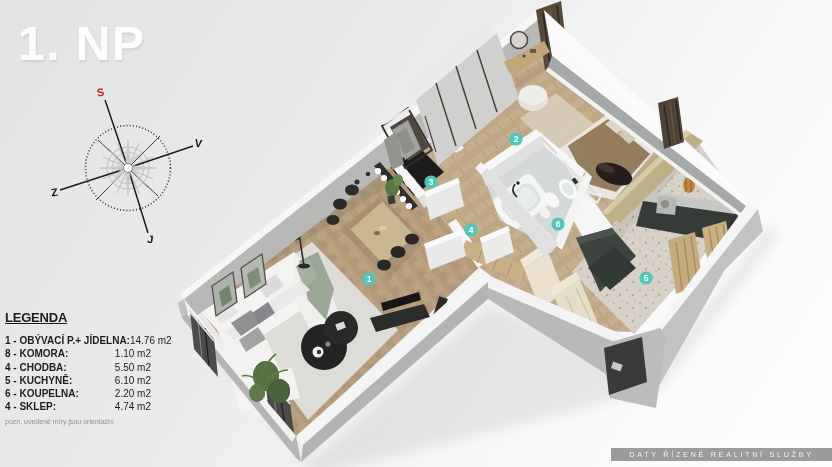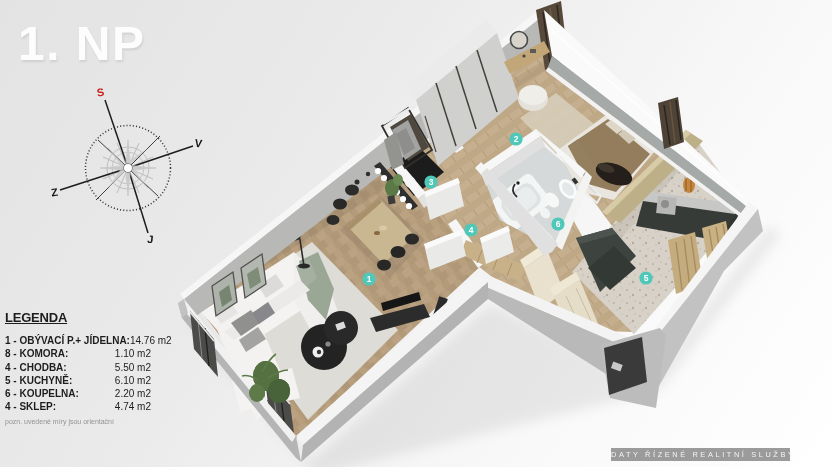--- a/index.html
+++ b/index.html
@@ -11,21 +11,21 @@
 .legend{position:absolute;left:5px;top:310px;width:146px;color:#1d1d1d}
 .legend h3{margin:0 0 9px 0;font-size:13px;letter-spacing:-0.2px;text-decoration:underline}
 .legend .row{display:flex;justify-content:space-between;font-size:10px;height:13.3px;line-height:13.3px;white-space:nowrap}
 .legend .row b{font-weight:bold}
 .legend .row span{font-weight:normal}
 .legend .note{margin-top:4px;font-size:7px;color:#939393}
 .logo{position:absolute;left:610px;top:414px;font-size:31px;letter-spacing:0.5px;white-space:nowrap}
 .logo .k{color:#ffffff}
 .logo .a{color:#a8aaac}
 .logo .c{color:#e2e2e0}
-.bar{position:absolute;left:611px;top:448px;width:179px;height:13px;background:#9b9b9b;
+.bar{position:absolute;left:611px;top:448px;width:221px;height:13px;background:#9b9b9b;
   color:#f4f4f4;font-size:7.4px;letter-spacing:2.6px;text-align:center;line-height:13.5px;white-space:nowrap}
 </style></head>
 <body>
 <div id="stage">
 <svg id="plan" width="832" height="467" viewBox="0 0 832 467">
 <defs>
  <pattern id="woodA" width="16" height="16" patternUnits="userSpaceOnUse" patternTransform="rotate(54)">
    <rect width="16" height="16" fill="#b39b7a"></rect>
    <rect width="8" height="16" fill="#b8a07f"></rect>
    <rect y="7" width="8" height="9" fill="#b09777"></rect>

